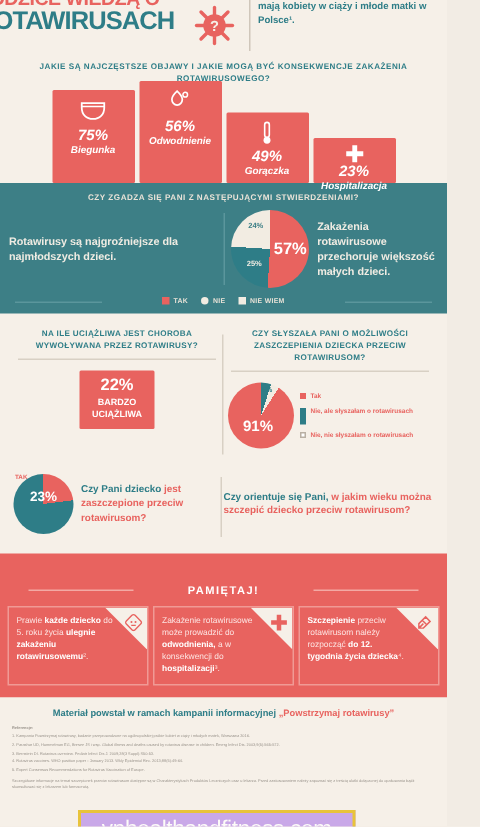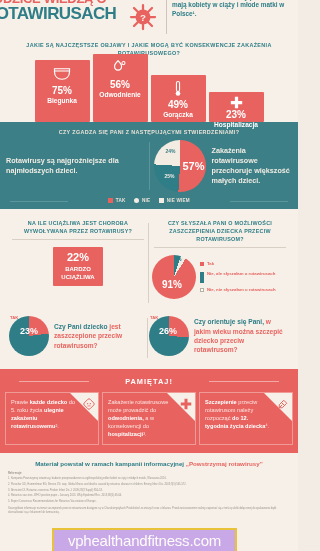--- a/index.html
+++ b/index.html
@@ -40,21 +40,21 @@
   
   .symptoms-q {
     background: #f6f0e8; padding: 4px 10px 3px;
     text-align: center; font-size: 5.4px; font-weight: bold;
     color: #2e7d87; letter-spacing: 0.35px; line-height: 7.5px;
     text-transform: uppercase;
   }
   .sym-band {
     position: relative; height: 62px; background: #f6f0e8;
     display: flex; align-items: flex-end; justify-content: center;
-    gap: 3px; padding: 0 4px;
+    gap: 3px; padding: 0 4px; font-style: italic;
   }
   .sym {
     background: #e8635f; color: #fff; text-align: center;
     width: 55px; border-radius: 1px; padding-top: 4px;
     display: flex; flex-direction: column; align-items: center;
   }
   .sym .glyph { height: 20px; display: flex; align-items: center; justify-content: center; }
   .sym .pct { font-size: 10px; font-weight: bold; line-height: 11px; margin-top: 1px; }
   .sym .lbl { font-size: 6.6px; font-weight: bold; line-height: 9px; padding-bottom: 3px; }
 
@@ -136,21 +136,21 @@
   .c2 { flex: 1; display: flex; align-items: center; gap: 5px; position: relative; }
   .c2 + .c2::before {
     content: ""; position: absolute; left: -2px; top: 2px;
     width: 1px; height: 40px; background: #d8d0c4;
   }
   .c2-txt { font-size: 6.6px; font-weight: bold; color: #2e7d87; line-height: 9.4px; }
   .c2-txt em { font-style: normal; color: #e8635f; }
 
   
   .remember {
-    margin-top: 5px; background: #e8635f; padding: 6px 5px 8px;
+    margin-top: 5px; background: #e8635f; padding: 18px 5px 8px;
   }
   .rem-title {
     position: relative; text-align: center; font-size: 7.4px;
     font-weight: bold; color: #fff; letter-spacing: 1px;
     padding: 2px 0 6px;
   }
   .rem-title::before, .rem-title::after {
     content: ""; position: absolute; top: 6px; width: 70px; height: 1px;
     background: #f3a9a4;
   }
@@ -346,24 +346,20 @@
       <div class="pie" style="width:40px;height:40px;background:conic-gradient(from 0deg,#e8635f 0deg 82.8deg,#2e7d87 82.8deg 360deg);">
         <span class="pie-lbl" style="left:1px;top:-1px;font-size:4.2px;color:#e8635f;">TAK</span>
         <span class="pie-lbl" style="left:11px;top:10px;font-size:9px;color:#fff;">23%</span>
       </div>
       <div class="c2-txt">
         <span>Czy Pani dziecko </span><em>jest zaszczepione przeciw rotawirusom?</em>
       </div>
     </div>
 
     <div class="c2">
-      <div class="pie" style="width:40px;height:40px;background:conic-gradient(from 0deg,#e8635f 0deg 93.6deg,#2e7d87 93.6deg 360deg);">
-        <span class="pie-lbl" style="left:1px;top:-1px;font-size:4.2px;color:#e8635f;">TAK</span>
-        <span class="pie-lbl" style="left:10px;top:10px;font-size:9px;color:#fff;">26%</span>
-      </div>
       <div class="c2-txt">
         <span>Czy orientuje się Pani, </span><em>w jakim wieku można szczepić dziecko przeciw rotawirusom?</em>
       </div>
     </div>
 
   </div>
 
   <div class="remember">
     <div class="rem-title">PAMIĘTAJ!</div>
     <div class="rem-row">

